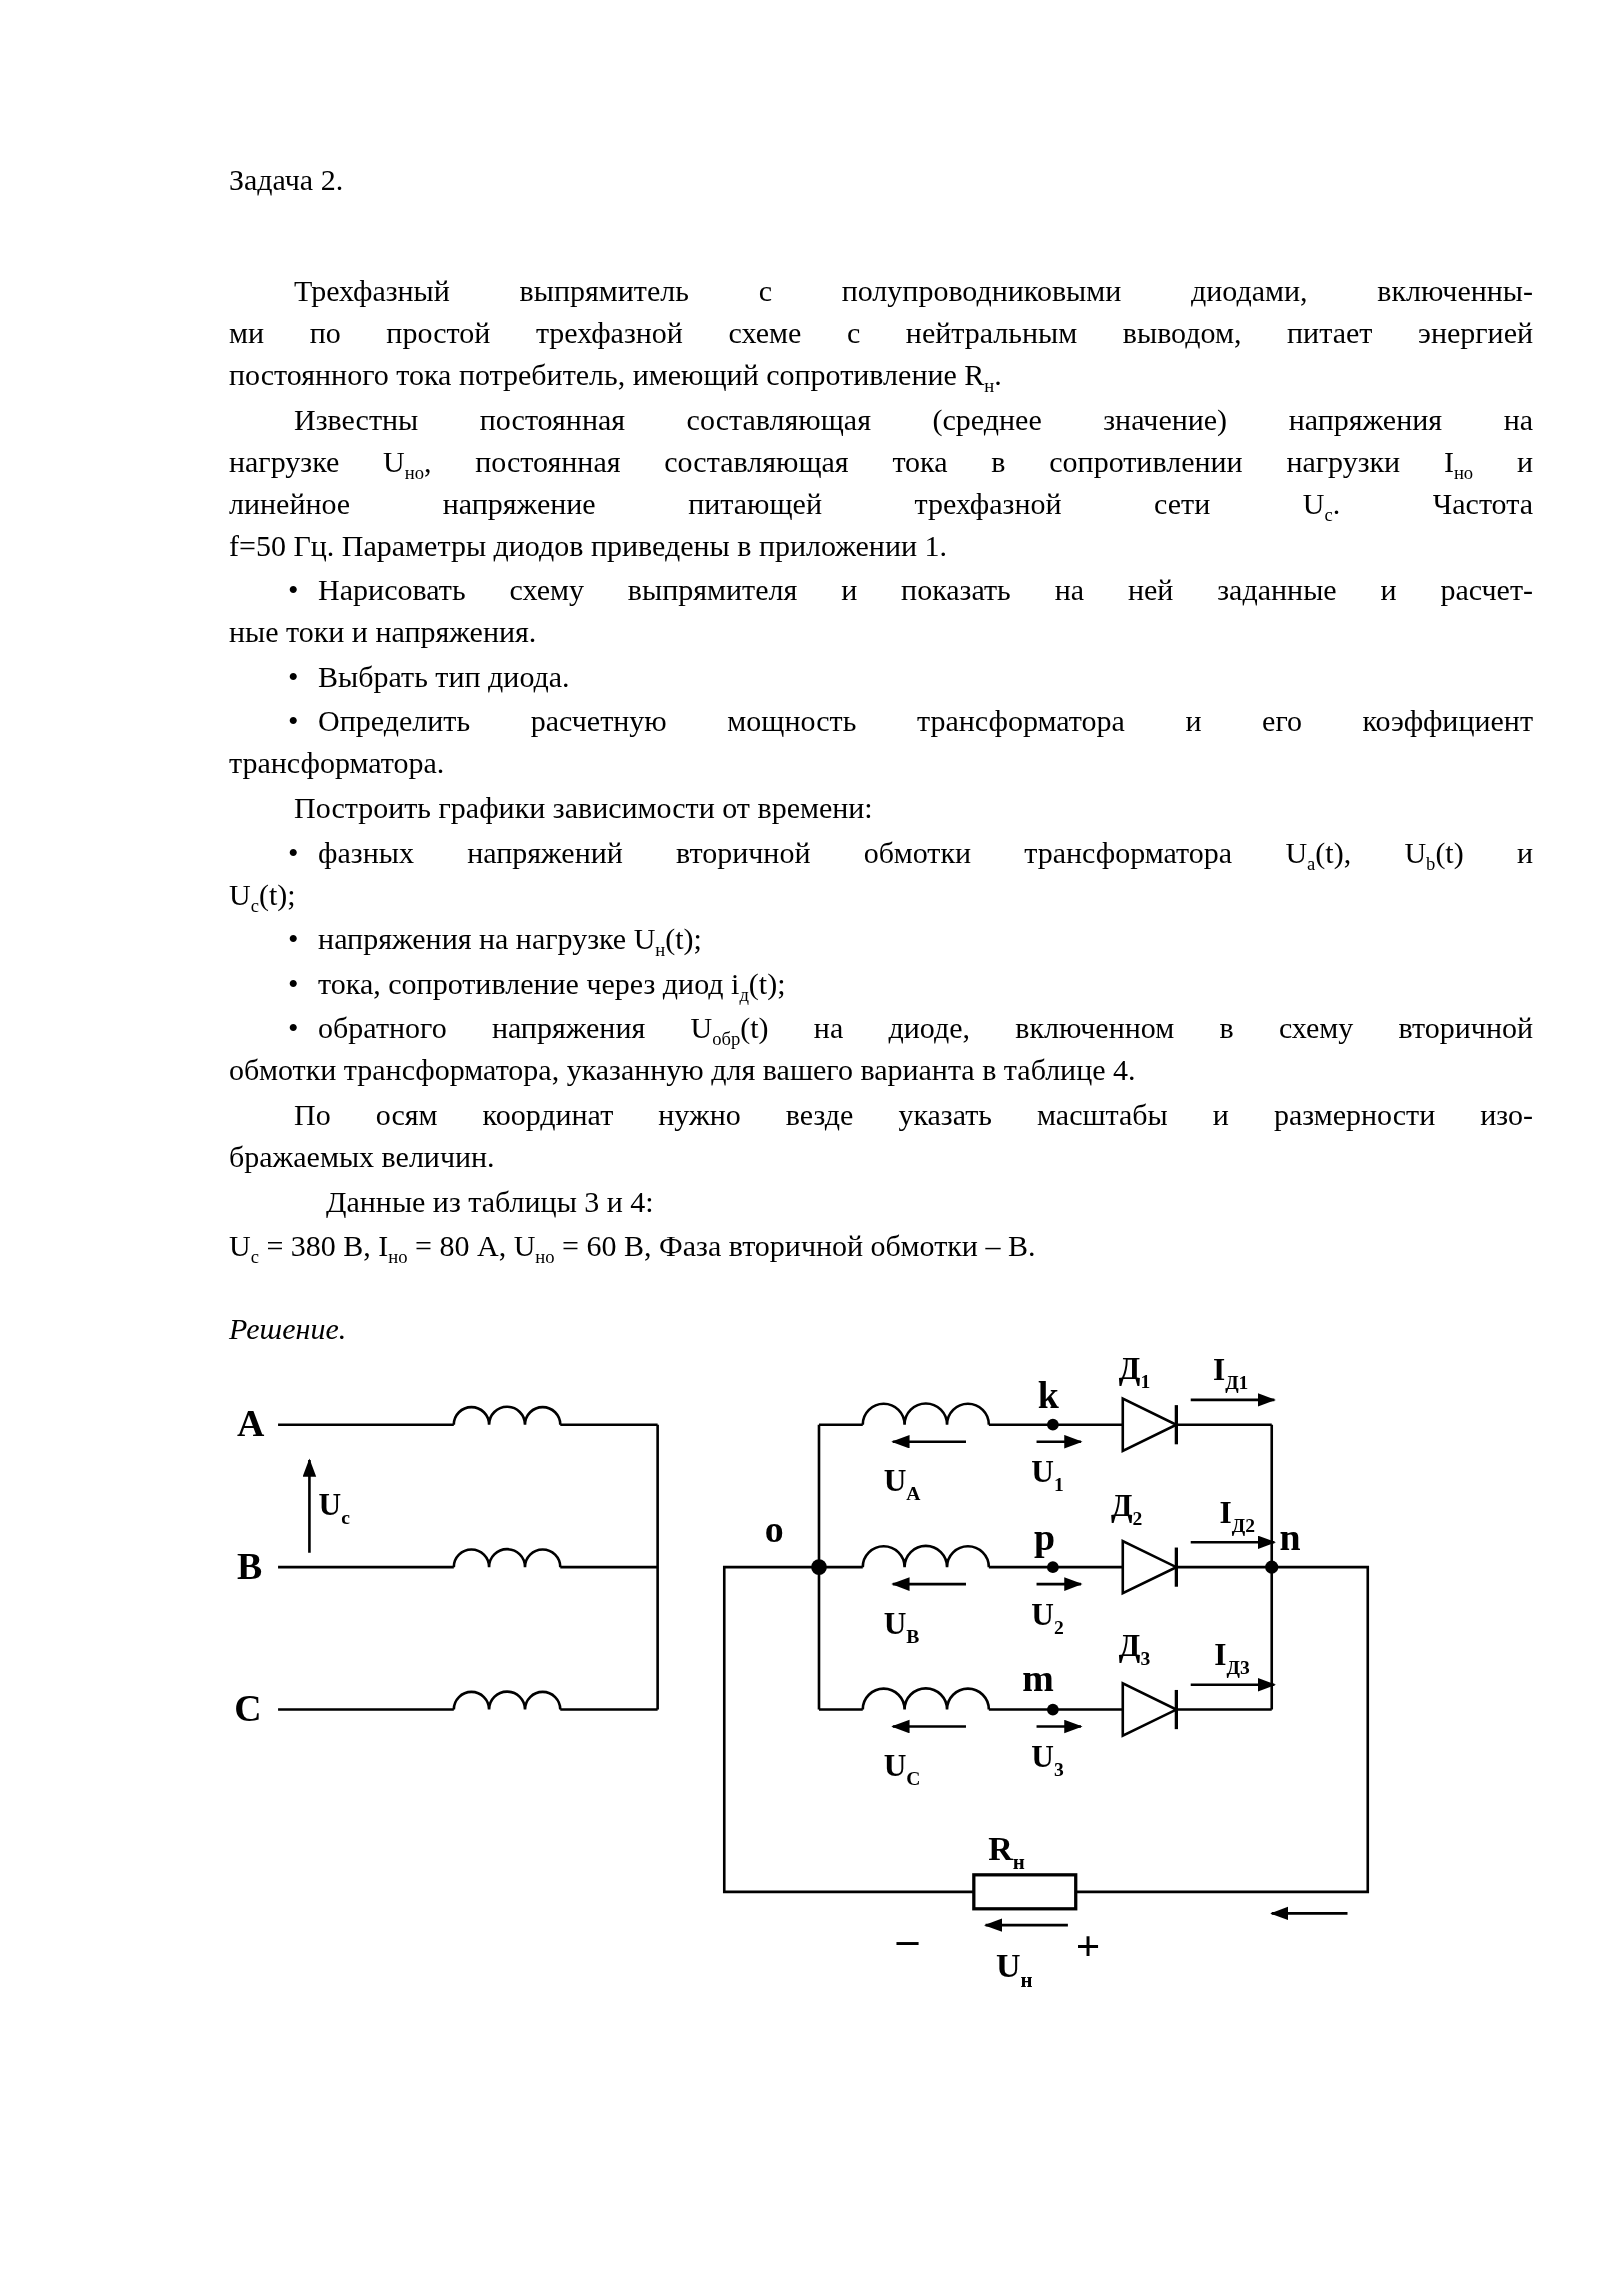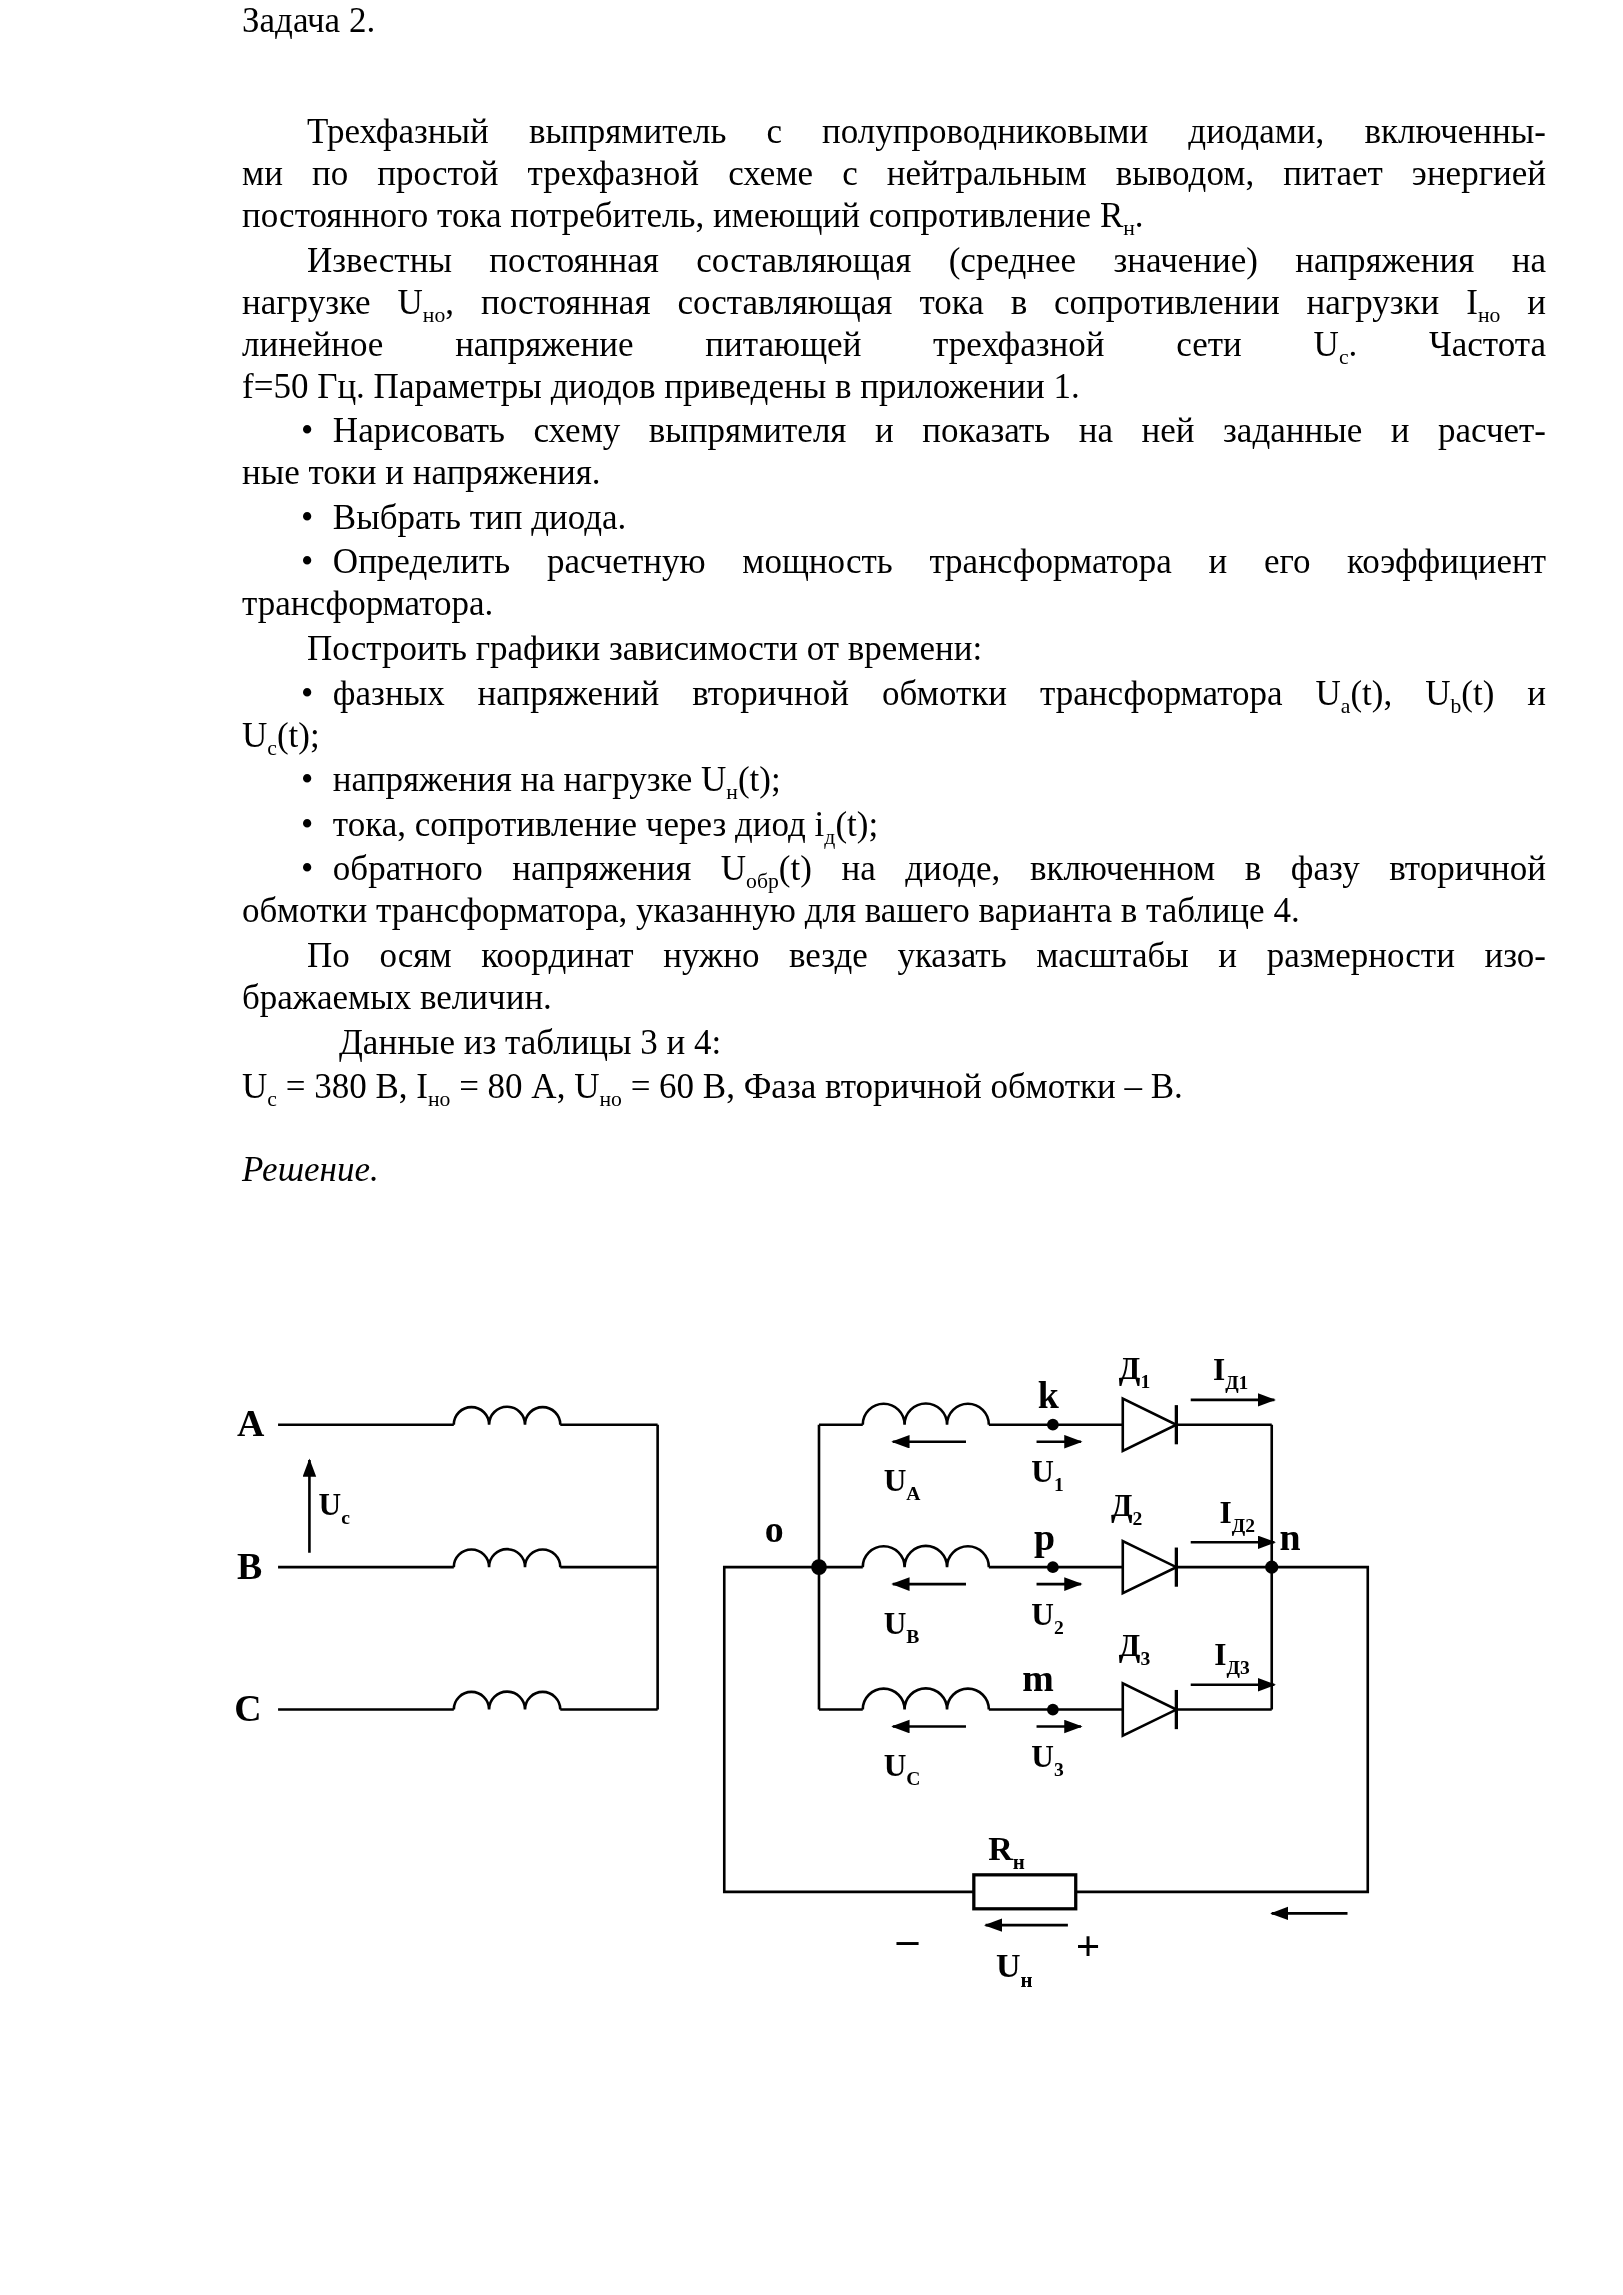--- a/index.html
+++ b/index.html
@@ -7,24 +7,25 @@
     position:relative;
     width:1624px;
     height:2295px;
     background:#ffffff;
     font-family:"Liberation Serif","DejaVu Serif",serif;
     color:#000;
     overflow:hidden;
   }
   #doc{
     position:absolute;
-    left:242px;
+    left:229px;
     top:0;
     width:1304px;
-    font-size:35px;
+    padding-top:159px;
+    font-size:30px;
     line-height:42px;
   }
   .block{margin:0 0 2.6px 0;}
   .line{text-align:justify;text-align-last:justify;}
   .line.last{text-align-last:left;}
   .indent .line.fi{text-indent:65px;}
   .bullet .line.fi{text-indent:59px;}
   .indent2 .line{text-indent:97px;}
   .title{margin-bottom:69px;}
   .solution{margin-top:41px;font-style:italic;}
@@ -76,21 +77,21 @@
         <div class="line fi"><span class="blt">•</span><span>фазных напряжений вторичной обмотки трансформатора U</span><sub>a</sub><span>(t), U</span><sub>b</sub><span>(t) и</span></div>
         <div class="line last"><span>U</span><sub>c</sub><span>(t);</span></div>
       </div>
       <div class="block bullet">
         <div class="line fi last"><span class="blt">•</span><span>напряжения на нагрузке U</span><sub>н</sub><span>(t);</span></div>
       </div>
       <div class="block bullet">
         <div class="line fi last"><span class="blt">•</span><span>тока, сопротивление через диод i</span><sub>д</sub><span>(t);</span></div>
       </div>
       <div class="block bullet">
-        <div class="line fi"><span class="blt">•</span><span>обратного напряжения U</span><sub>обр</sub><span>(t) на диоде, включенном в фазу вторичной</span></div>
+        <div class="line fi"><span class="blt">•</span><span>обратного напряжения U</span><sub>обр</sub><span>(t) на диоде, включенном в схему вторичной</span></div>
         <div class="line last"><span>обмотки трансформатора, указанную для вашего варианта в таблице 4.</span></div>
       </div>
       <div class="block indent">
         <div class="line fi"><span>По осям координат нужно везде указать масштабы и размерности изо-</span></div>
         <div class="line last"><span>бражаемых величин.</span></div>
       </div>
       <div class="block indent2">
         <div class="line fi last"><span>Данные из таблицы 3 и 4:</span></div>
       </div>
       <div class="block plain">

